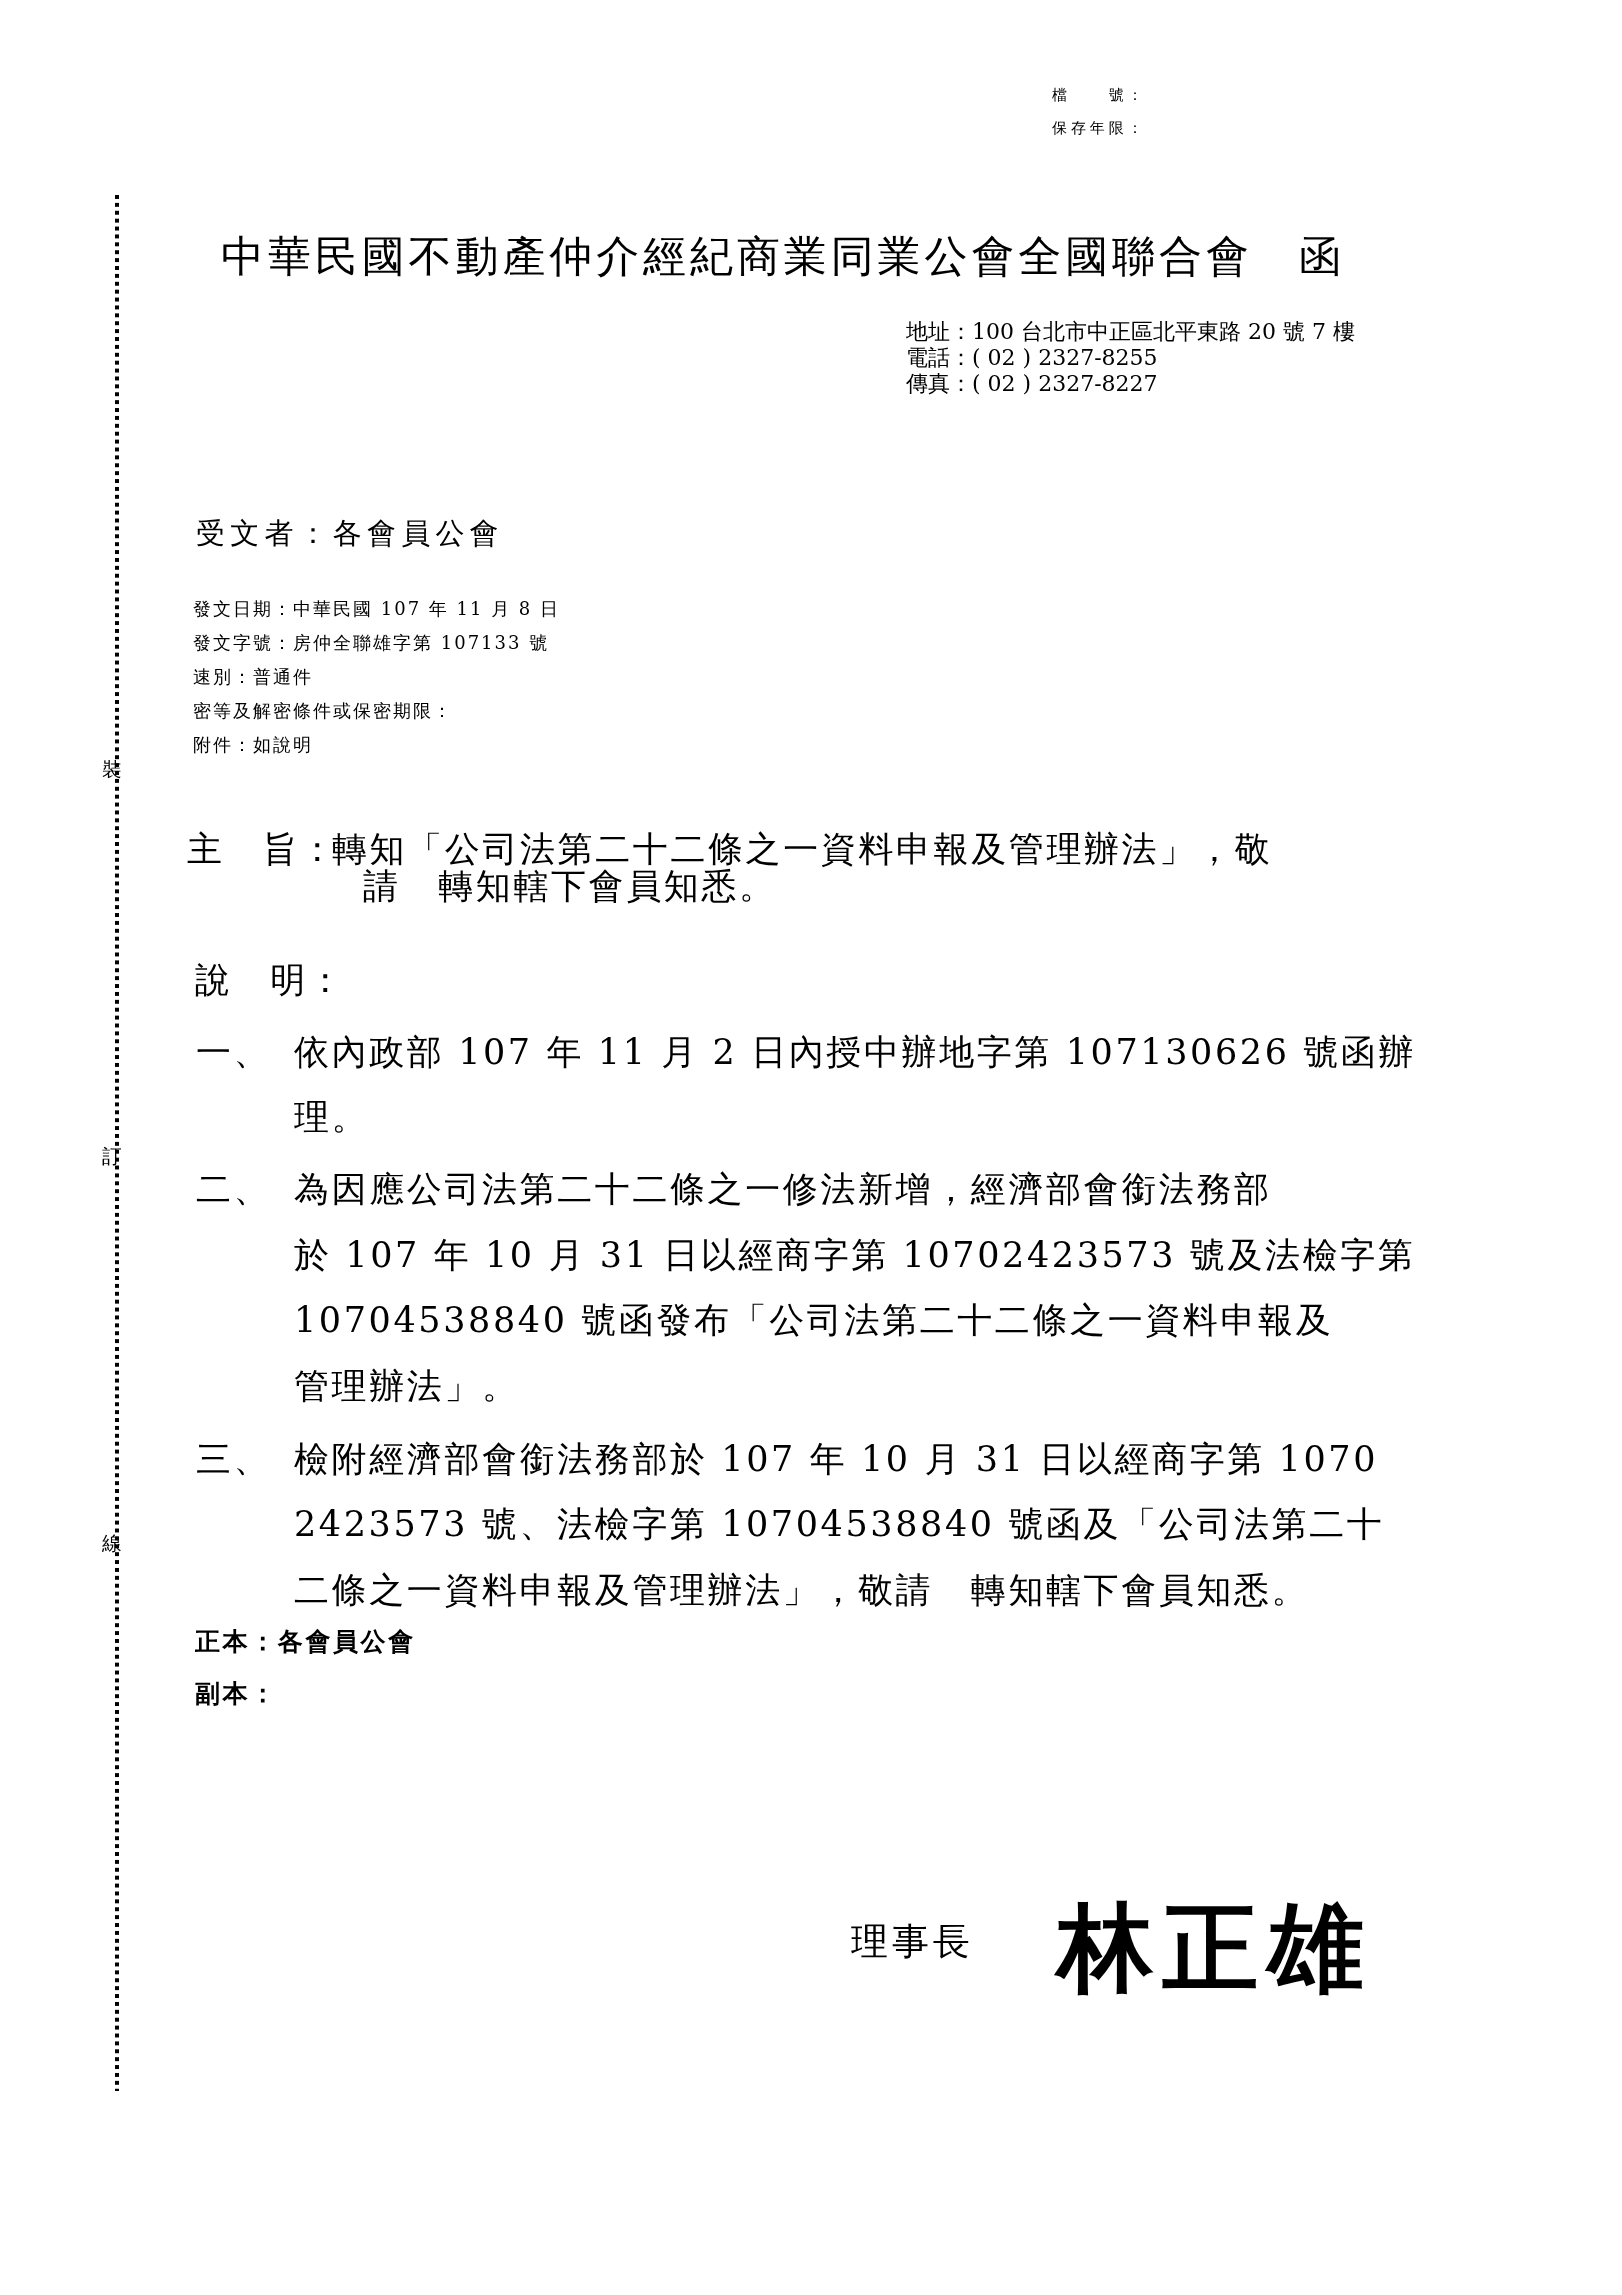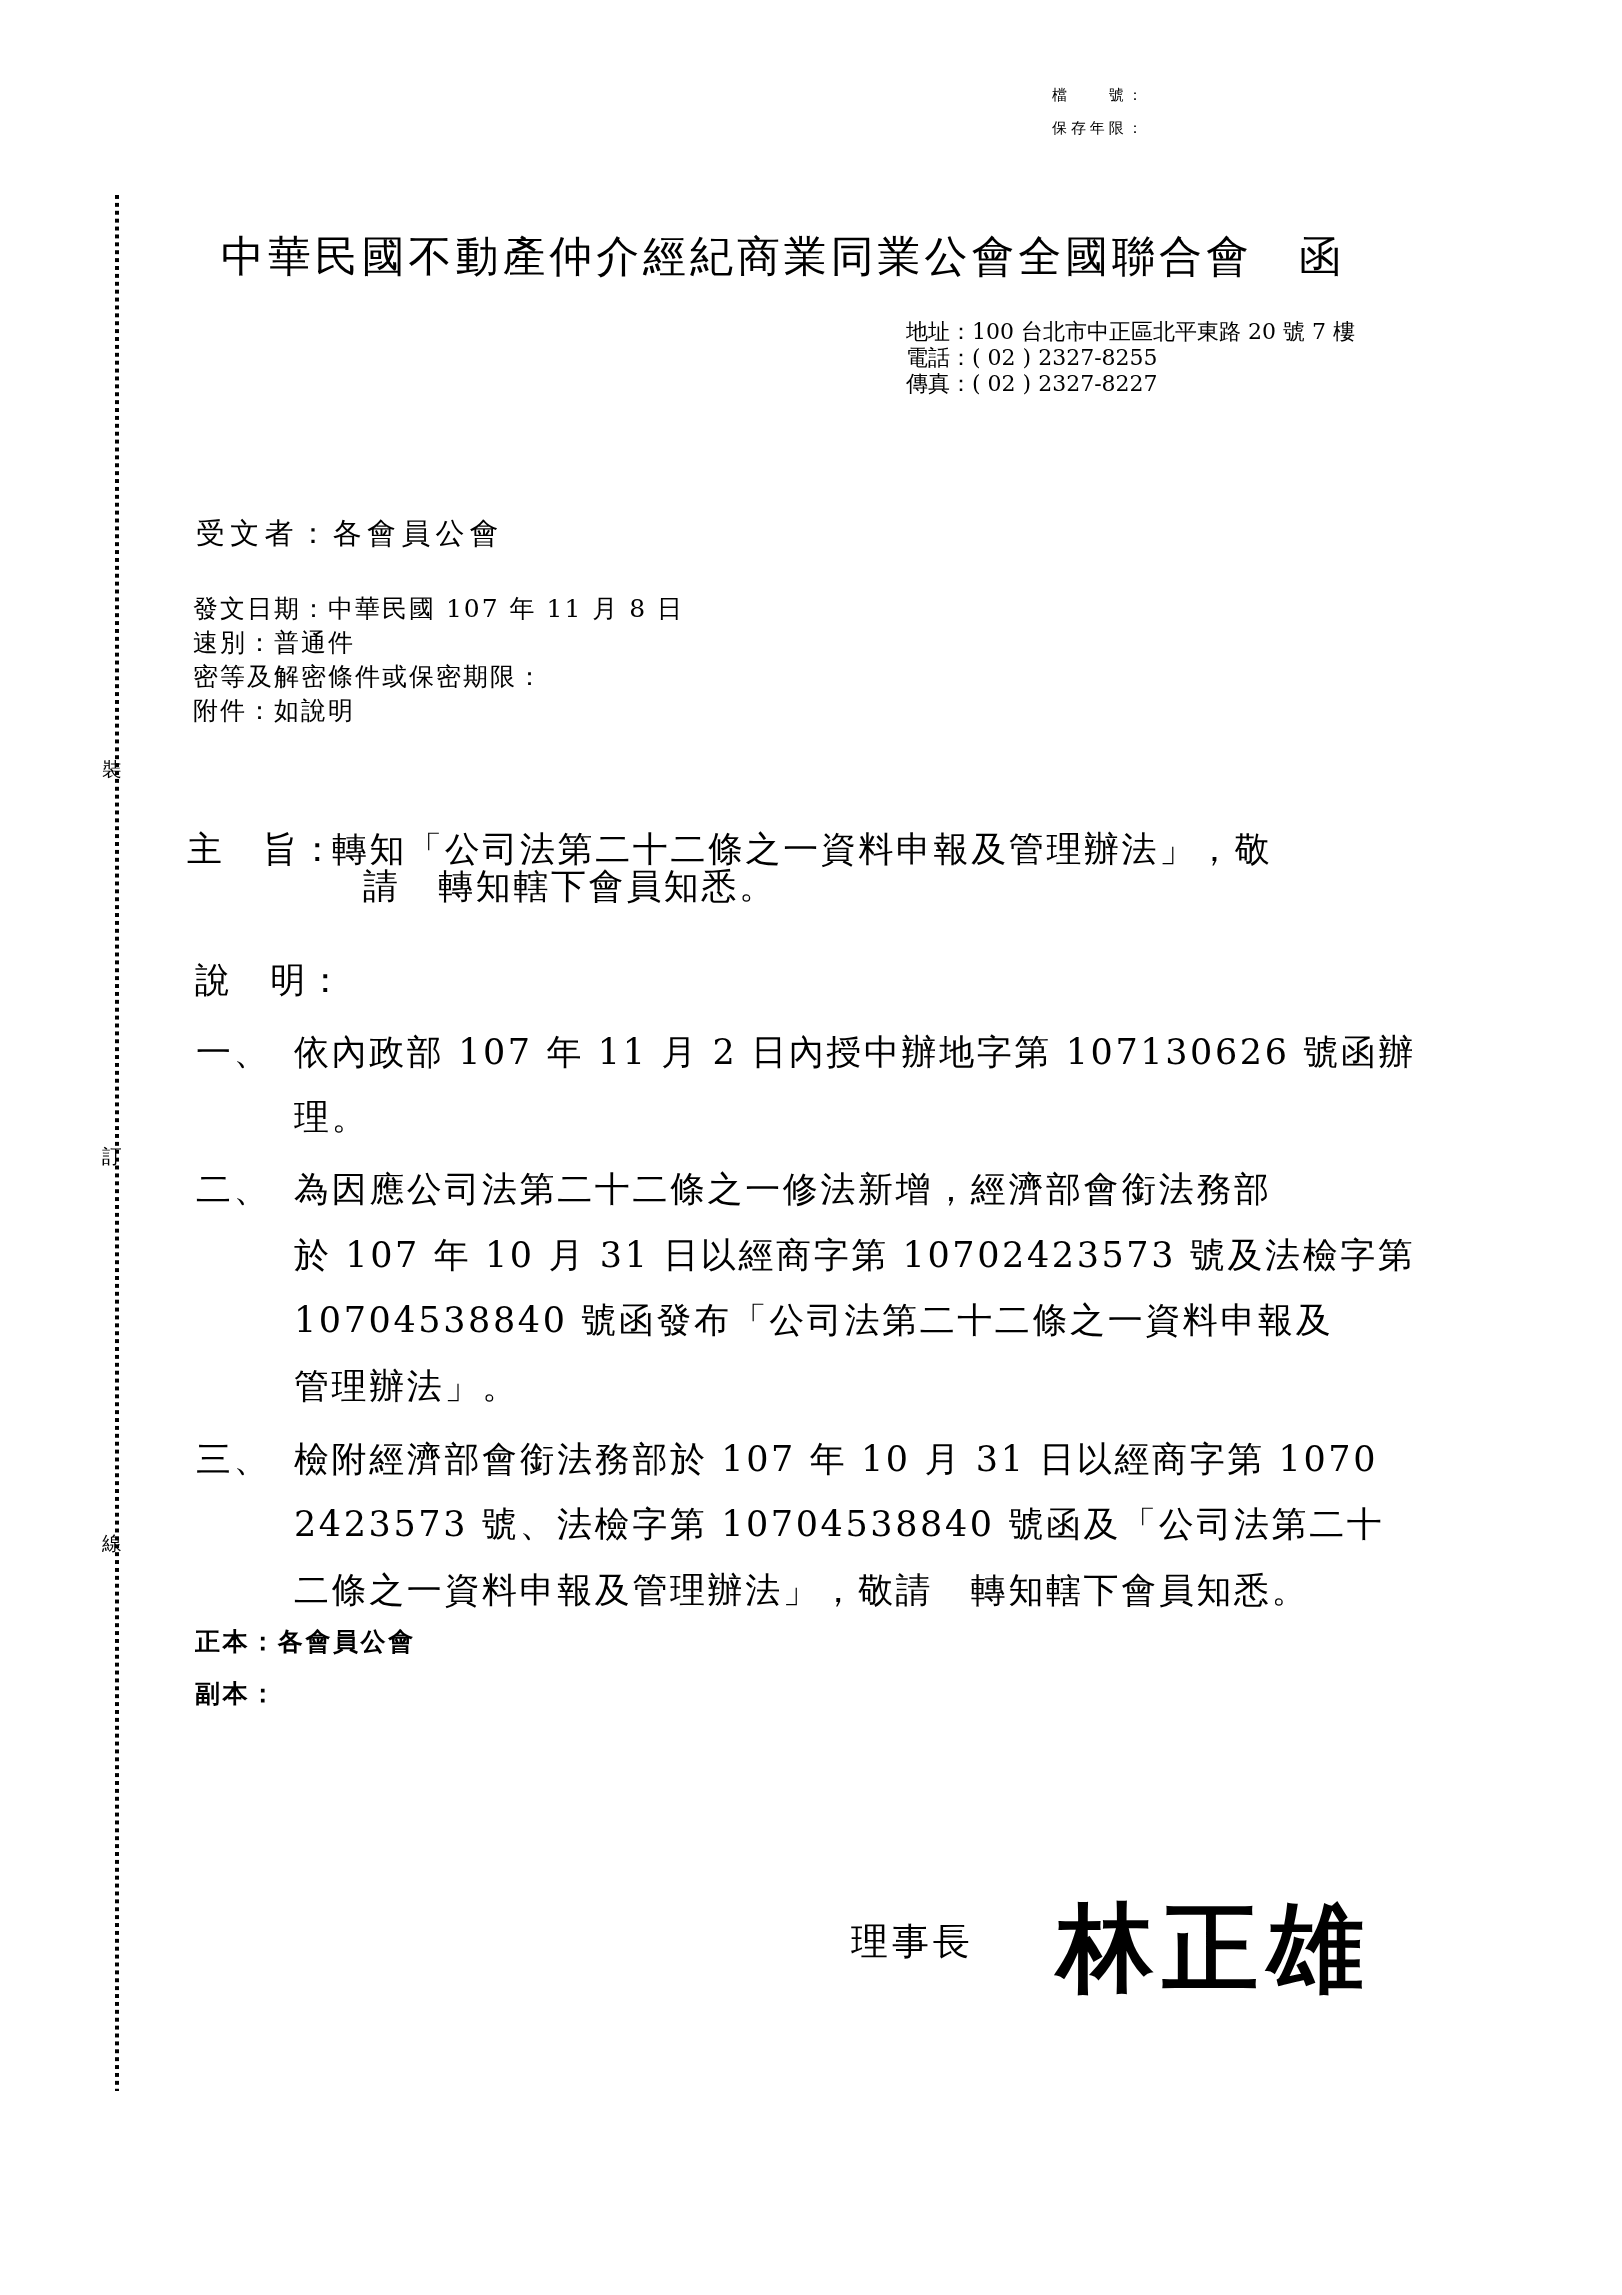--- a/index.html
+++ b/index.html
@@ -31,21 +31,21 @@
     .title .doc-type { margin-left: 46px; }
 
     
     .contact { left: 906px; top: 319px; font-size: 22px; line-height: 26px; }
     .contact .row { display: block; }
 
     
     .recipient { left: 196px; top: 510px; font-size: 29px; letter-spacing: 5.2px; line-height: 46px; }
 
     
-    .meta { left: 193px; top: 592px; font-size: 25px; line-height: 34px; }
+    .meta { left: 193px; top: 592px; font-size: 18px; line-height: 34px; }
     .meta .row { display: block; letter-spacing: 2px; }
 
     
     .body-text { font-size: 35px; letter-spacing: 2.6px; line-height: 52px; }
     .subject-label { left: 187px; top: 823px; }
     .subject-line1 { left: 332px; top: 823px; }
     .subject-line2 { left: 363px; top: 860px; }
     .explain-label { left: 195px; top: 954px; }
 
     .item-num { left: 196px; }
@@ -82,20 +82,21 @@
 <div class="abs contact">
   <span class="row">地址：100 台北市中正區北平東路 20 號 7 樓</span>
   <span class="row">電話：( 02 ) 2327-8255</span>
   <span class="row">傳真：( 02 ) 2327-8227</span>
 </div>
 
 <div class="abs recipient">受文者：各會員公會</div>
 
 <div class="abs meta">
   <span class="row">發文日期：中華民國 107 年 11 月 8 日</span>
+  <span class="row">發文字號：房仲全聯雄字第 107133 號</span>
   <span class="row">速別：普通件</span>
   <span class="row">密等及解密條件或保密期限：</span>
   <span class="row">附件：如說明</span>
 </div>
 
 <div class="abs body-text subject-label">主　旨：</div>
 <div class="abs body-text subject-line1">轉知「公司法第二十二條之一資料申報及管理辦法」，敬</div>
 <div class="abs body-text subject-line2">請　轉知轄下會員知悉。</div>
 
 <div class="abs body-text explain-label">說　明：</div>

